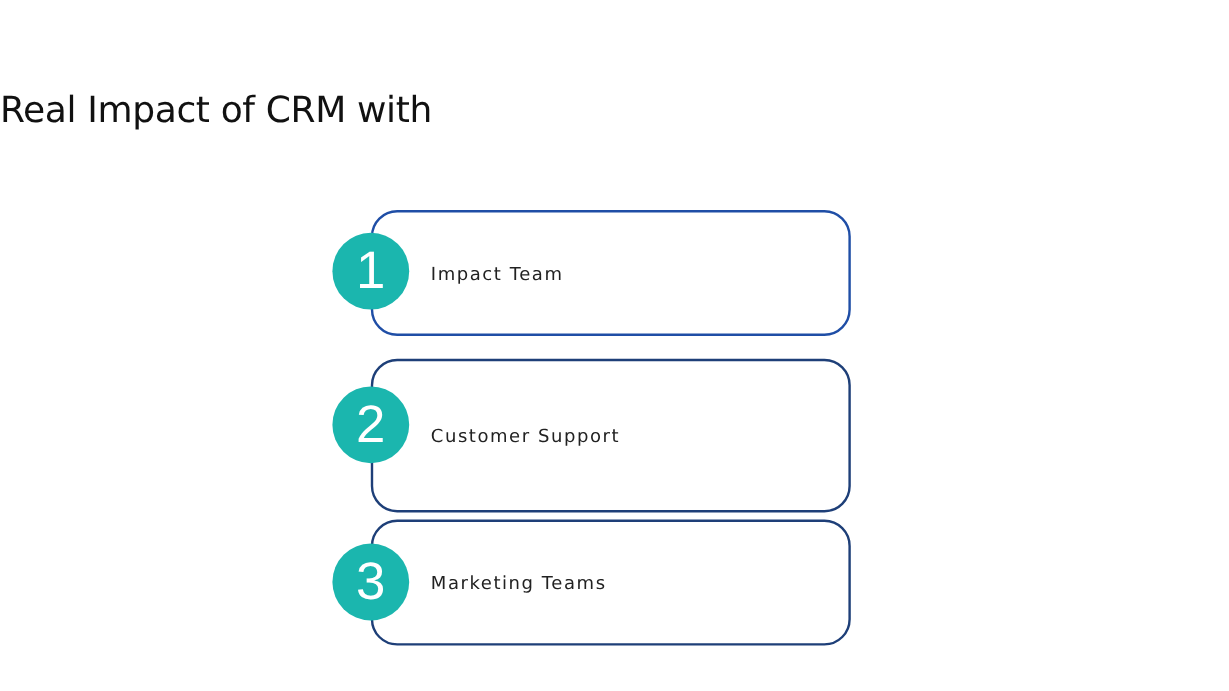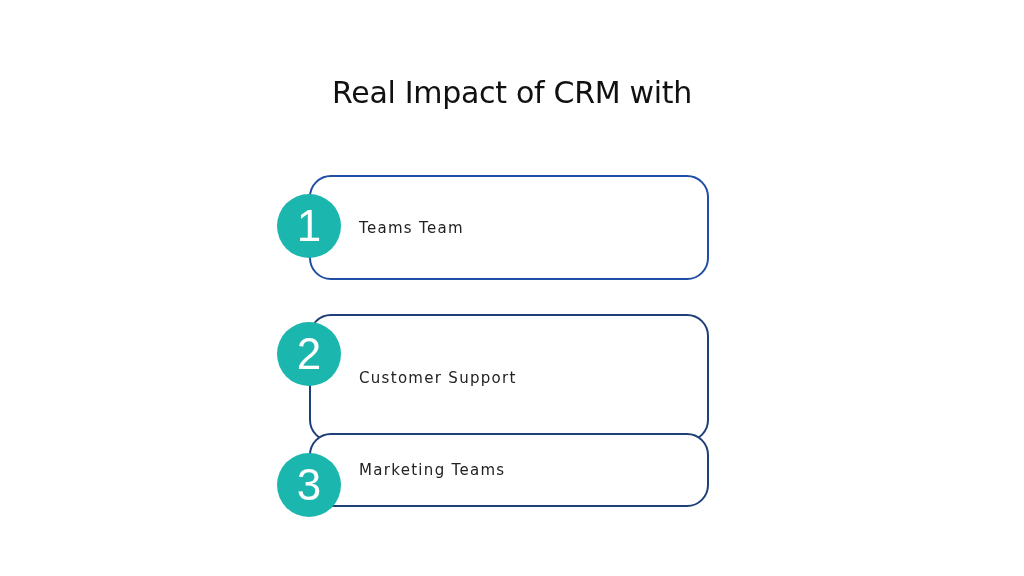--- a/index.html
+++ b/index.html
@@ -5,21 +5,21 @@
     html, body {
       margin: 0; padding: 0;
       width: 1024px; height: 576px;
       background: #ffffff;
       overflow: hidden;
       font-family: "DejaVu Sans", sans-serif;
     }
     .page { position: relative; width: 1024px; height: 576px; }
     .title {
       position: absolute; left: 0; top: 50px; width: 1024px;
-      text-align: center; color: #111111;
+      color: #111111;
       font-family: "DejaVu Sans", sans-serif;
       font-weight: normal; font-size: 30px; line-height: 46px;
       letter-spacing: -0.3px;
     }
     .title span { display: block; }
     .card {
       position: absolute; left: 309px; width: 400px;
       border: 2px solid #1e3f78; border-radius: 22px;
       background: #ffffff; box-sizing: border-box;
     }
@@ -41,32 +41,32 @@
   </style>
 </head>
 <body>
 
 <div class="page">
   <h1 class="title">
     <span>Real Impact of CRM with</span>
   </h1>
 
   <div class="card first" style="top:175px; height:105px;">
-    <span class="card-label">Teams Team</span>
+    <span class="card-label">Impact Team</span>
   </div>
   <div class="badge" style="left:277px; top:194px;">
     <span>1</span>
   </div>
 
-  <div class="card" style="top:314px; height:128px;">
+  <div class="card" style="top:299px; height:128px;">
     <span class="card-label">Customer Support</span>
   </div>
   <div class="badge" style="left:277px; top:322px;">
     <span>2</span>
   </div>
 
-  <div class="card" style="top:433px; height:74px;">
+  <div class="card" style="top:433px; height:105px;">
     <span class="card-label">Marketing Teams</span>
   </div>
   <div class="badge" style="left:277px; top:453px;">
     <span>3</span>
   </div>
 </div>
 
 </body></html>

